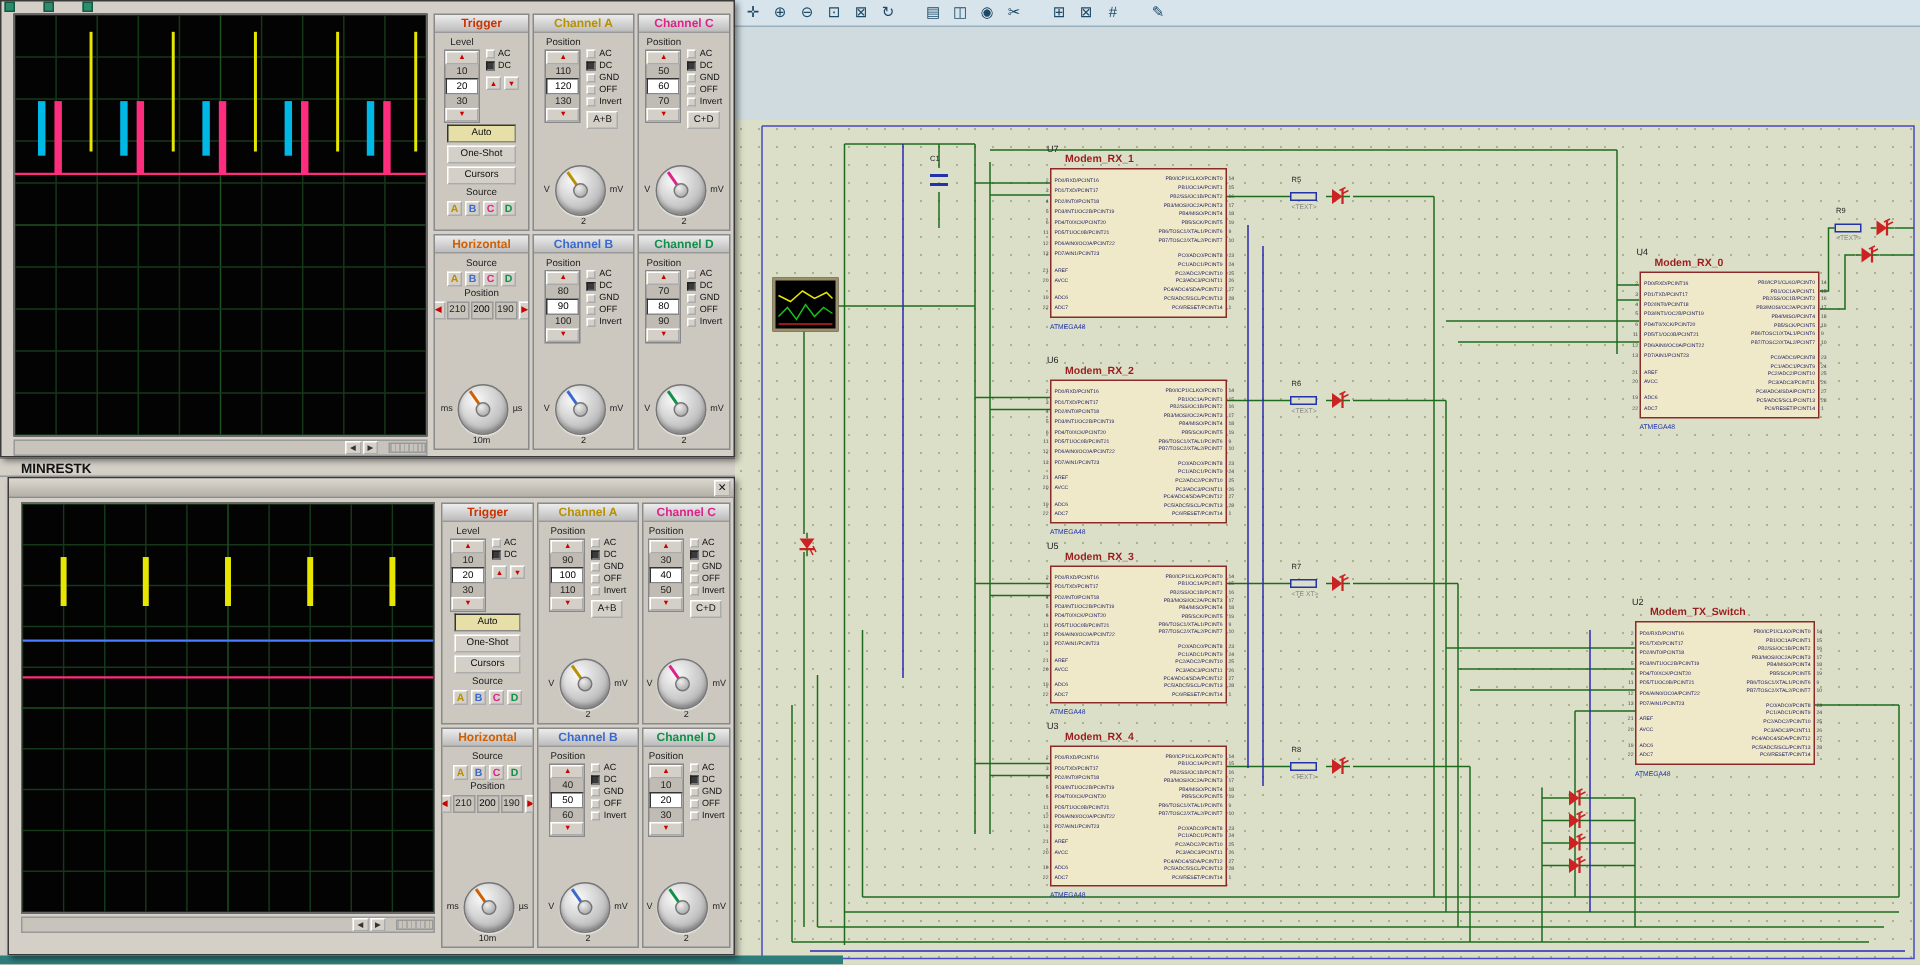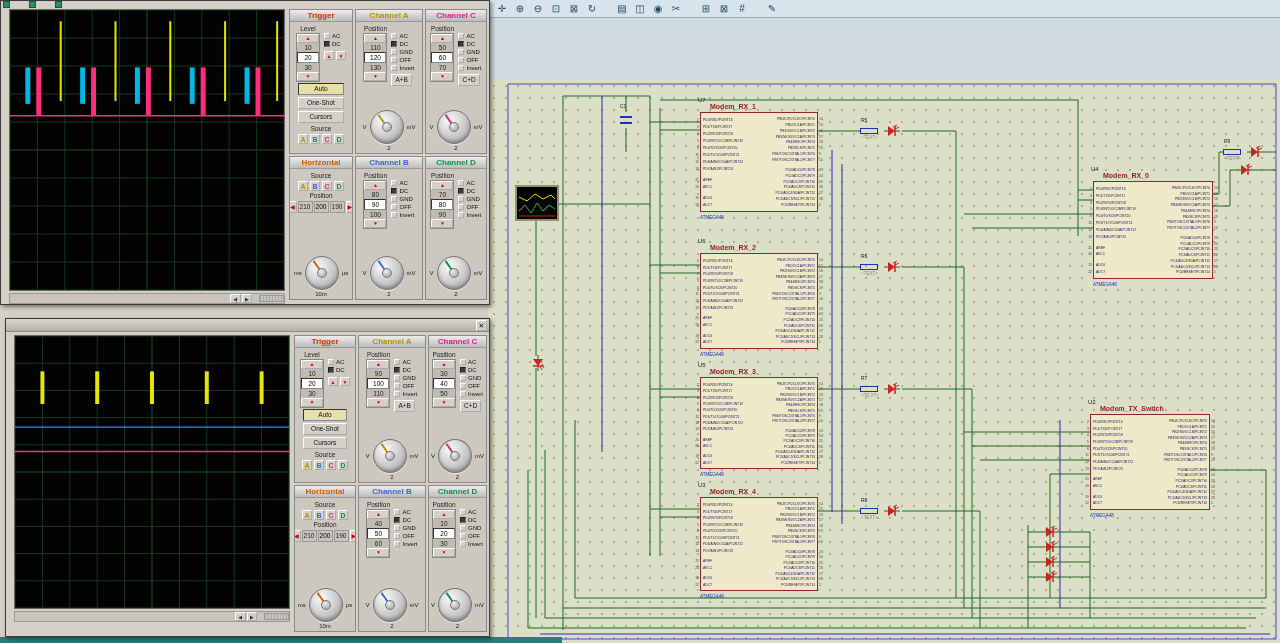--- a/index.html
+++ b/index.html
@@ -713,20 +713,23 @@
           <polyline points="2,24 8,18 14,26 20,16 26,24 32,18 38,22" fill="none" stroke="#18c018" stroke-width="1"></polyline>
           <polyline points="2,10 10,14 18,7 26,12 34,8 38,12" fill="none" stroke="#e6e600" stroke-width="1"></polyline>
           <line x1="2" y1="29" x2="38" y2="29" stroke="#cc2222" stroke-width="1"></line>
         </svg></div>
     </div>
 
   <div class="app-icon" style="left:3px;"></div>
   <div class="app-icon" style="left:29px;"></div>
   <div class="app-icon" style="left:55px;"></div>
 
+  <div id="between-strip" class="layer">
+    <span>MINRESTK</span>
+  </div>
   <div id="teal-strip" class="layer"></div>
 
   <div class="scope-window" id="scope1" style="left:0;top:0;width:490px;height:305px;">
     <svg class="scope-display" width="276" height="282" viewBox="0 0 276 282" style="left: 8px; top: 8px;">
         <line x1="0" y1="0" x2="0" y2="282" stroke="#16381a" stroke-width="1"></line>
         <line x1="0" y1="0" x2="276" y2="0" stroke="#16381a" stroke-width="1"></line>
         <line x1="27.6" y1="0" x2="27.6" y2="282" stroke="#16381a" stroke-width="1"></line>
         <line x1="0" y1="28.2" x2="276" y2="28.2" stroke="#16381a" stroke-width="1"></line>
         <line x1="55.2" y1="0" x2="55.2" y2="282" stroke="#16381a" stroke-width="1"></line>
         <line x1="0" y1="56.4" x2="276" y2="56.4" stroke="#16381a" stroke-width="1"></line>

